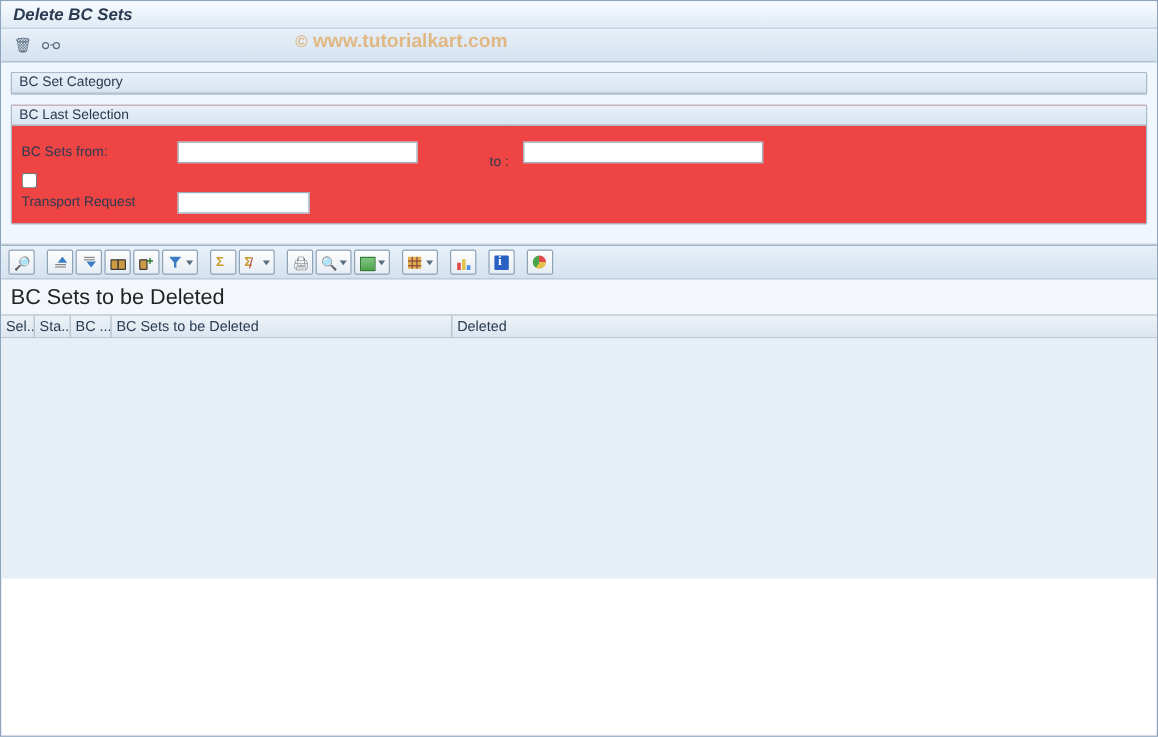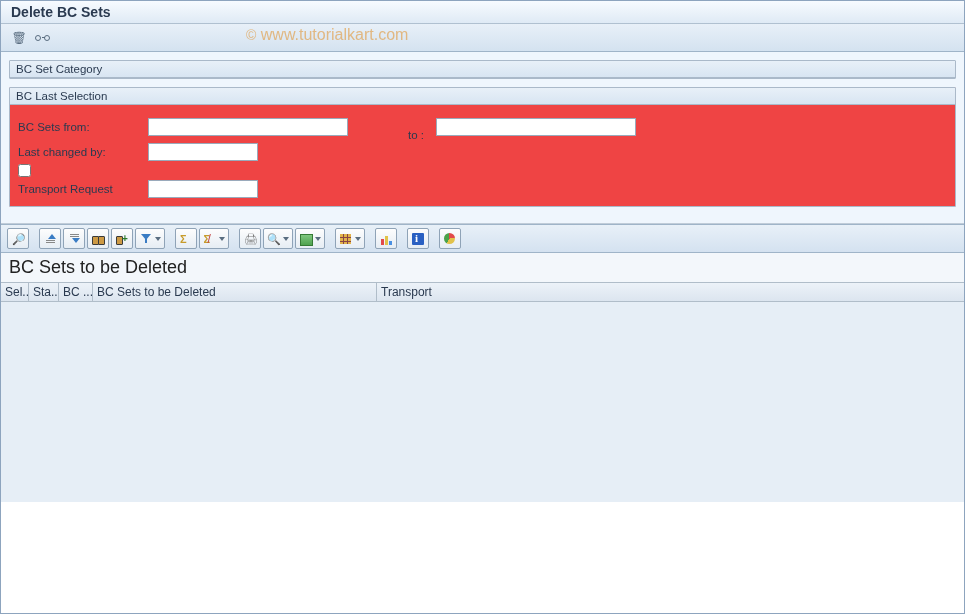--- a/index.html
+++ b/index.html
@@ -11,20 +11,21 @@
     width: 965px;
     height: 614px;
     border: 1px solid #8da4be;
     overflow: hidden;
   }
   .title-bar {
     background: linear-gradient(#f7fbff, #dfeaf5);
     border-bottom: 1px solid #b0c0d0;
     padding: 3px 10px 3px 10px;
     font-weight: bold;
+    font-style: italic;
     font-size: 14px;
     color: #2a3a50;
   }
   .toolbar-top {
     background: linear-gradient(#e8f0f8, #d4e2f0);
     border-bottom: 1px solid #9fb4c8;
     padding: 4px 8px;
     display: flex;
     align-items: center;
     gap: 4px;
@@ -40,21 +41,21 @@
     cursor: pointer;
     border: 1px solid transparent;
     border-radius: 2px;
   }
   .watermark {
     position: absolute;
     left: 245px;
     top: 2px;
     color: rgba(225,150,55,0.6);
     font-size: 16px;
-    font-weight: normal;
+    font-weight: bold;
     pointer-events:none;
   }
   .watermark .copy {
     font-size: 14px;
   }
   .content-area {
     background: #eff6fd;
     padding: 8px;
     border-bottom: 1px solid #c0ccd8;
   }
@@ -255,24 +256,20 @@
 
   <div class="groupbox">
     <div class="groupbox-title">BC Last Selection</div>
     <div class="groupbox-body">
       <div class="form-row">
         <label>BC Sets from:</label>
         <input type="text" class="input-wide" value="" style="">
         <span class="to-label">to :</span>
         <input type="text" class="input-wide" value="" style="">
       </div>
-      <div class="form-row">
-        <label>Last changed by:</label>
-        <input type="text" class="input-narrow" value="" style="">
-      </div>
       <div class="checkbox-row">
         <input type="checkbox" style="">
       </div>
       <div class="form-row">
         <label>Transport Request</label>
         <input type="text" class="input-narrow" value="" style="">
       </div>
     </div>
   </div>
 
@@ -335,15 +332,15 @@
     </div>
 </div>
 
 <div class="grid-title">BC Sets to be Deleted</div>
 
 <div class="grid-header">
   <div class="col" style="width:28px">Sel..</div>
   <div class="col" style="width:30px">Sta..</div>
   <div class="col" style="width:34px">BC ...</div>
   <div class="col" style="width:284px">BC Sets to be Deleted</div>
-  <div class="col" style="width:150px;border-right:none">Transport</div>
+  <div class="col" style="width:150px;border-right:none">Deleted</div>
 </div>
 <div class="grid-body"></div>
 
 </body></html>

